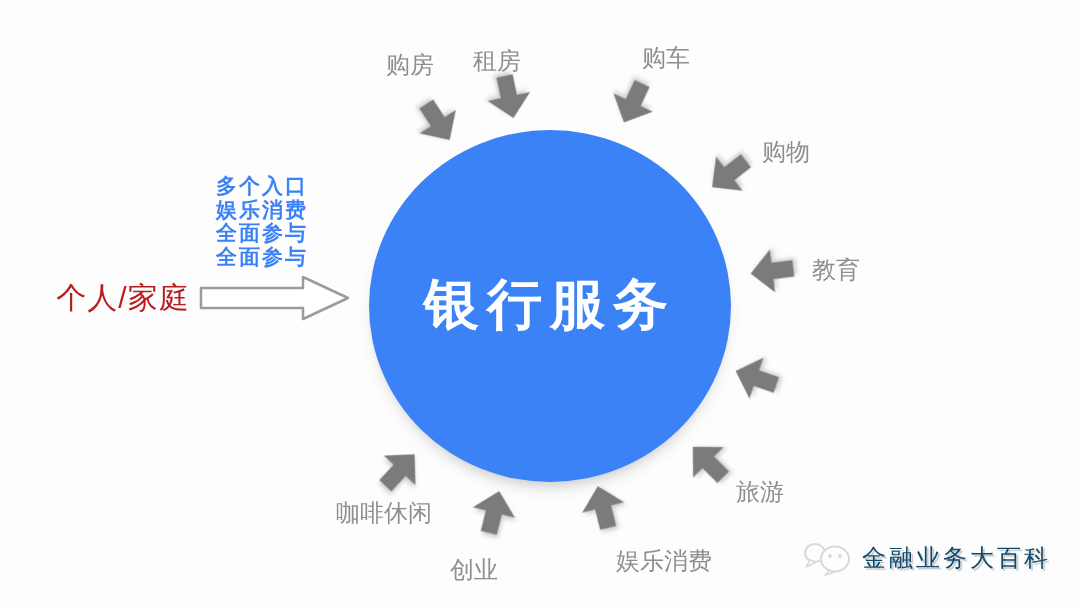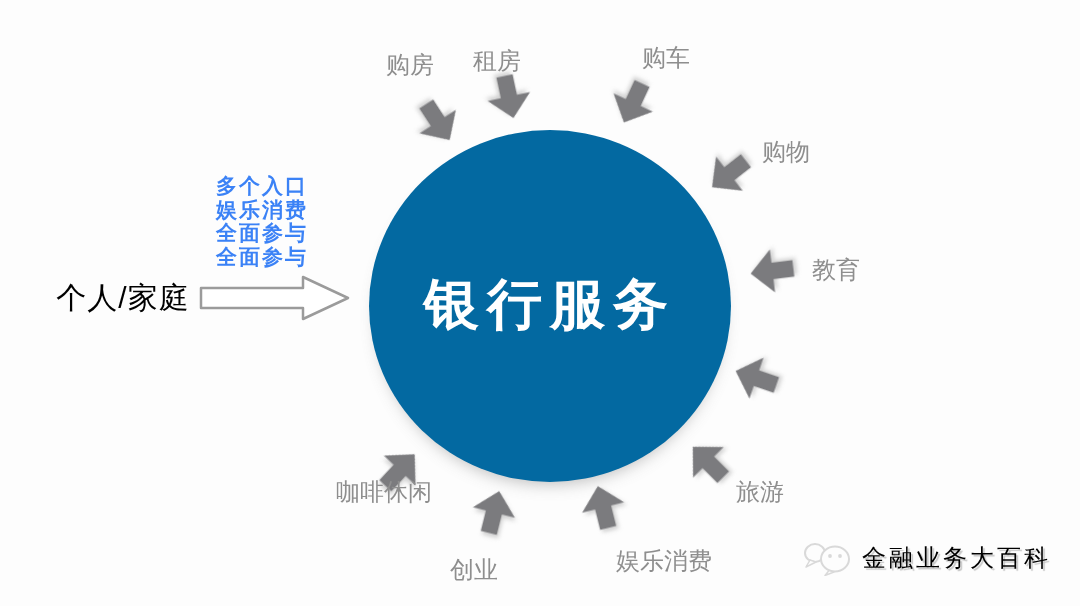--- a/index.html
+++ b/index.html
@@ -12,21 +12,21 @@
     width:1080px;height:606px;
     background:#fdfdfd;
     overflow:hidden;
   }
   
   .circle{
     position:absolute;
     left:369px;top:130px;
     width:362px;height:352px;
     border-radius:50%;
-    background:#0369a1;
+    background:#3b82f6;
     box-shadow:0 10px 16px -8px rgba(110,110,110,.45);
     display:flex;align-items:center;justify-content:center;
   }
   .circle-title{
     color:#ffffff;
     font-size:55px;
     font-weight:bold;
     letter-spacing:8px;
     line-height:72px;
     text-align:center;
@@ -49,21 +49,21 @@
   }
   .arrow-shape{
     width:100%;height:100%;
     background:#7b7b7e;
     clip-path:polygon(50% 3%,97% 51%,68% 51%,68% 97%,32% 97%,32% 51%,3% 51%);
   }
   
   .actor-label{
     position:absolute;
     transform:translate(-50%,-50%);
-    color:#000000;
+    color:#b91c1c;
     font-size:30px;
     letter-spacing:1px;
     white-space:nowrap;
   }
   .red-note{
     position:absolute;
     transform:translate(-50%,-50%);
     color:#3b82f6;
     font-size:21px;
     font-weight:bold;
@@ -76,21 +76,21 @@
     position:absolute;
     left:199px;top:275px;
   }
   
   .watermark{
     position:absolute;
     left:802px;top:540px;
     display:flex;align-items:center;gap:6px;
   }
   .watermark-text{
-    color:#000000;
+    color:#0c4a6e;
     font-size:24px;
     letter-spacing:3px;
     white-space:nowrap;
     text-shadow:2px 2px 1px #c6c6c6;
   }
 </style>
 </head>
 <body>
 
 <div class="stage">
@@ -133,21 +133,21 @@
     </div>
 
   <span class="node-label" style="left:410px;top:65px;">购房</span>
   <span class="node-label" style="left:497px;top:61px;">租房</span>
   <span class="node-label" style="left:666px;top:58px;">购车</span>
   <span class="node-label" style="left:786px;top:152px;">购物</span>
   <span class="node-label" style="left:836px;top:270px;">教育</span>
   <span class="node-label" style="left:760px;top:492px;">旅游</span>
   <span class="node-label" style="left:664px;top:561px;">娱乐消费</span>
   <span class="node-label" style="left:474px;top:570px;">创业</span>
-  <span class="node-label" style="left:384px;top:492px;">咖啡休闲</span>
+  <span class="node-label" style="left:384px;top:513px;">咖啡休闲</span>
 
   <span class="actor-label" style="left:123px;top:298px;">个人/家庭</span>
 
   <div class="red-note" style="left:262px;top:221px;">
     <div>多个入口</div>
     <div>娱乐消费</div>
     <div>全面参与</div>
     <div>全面参与</div>
   </div>
 

